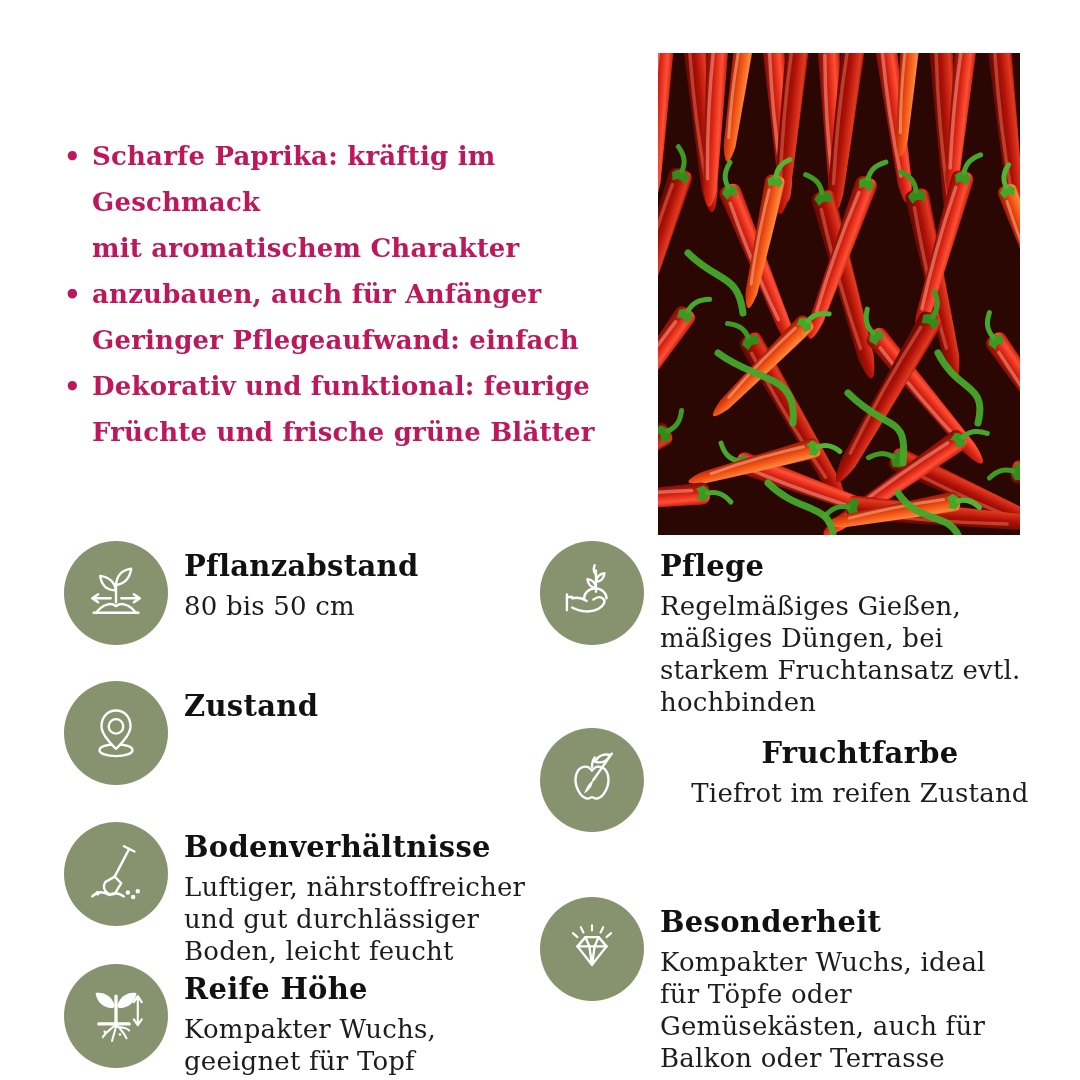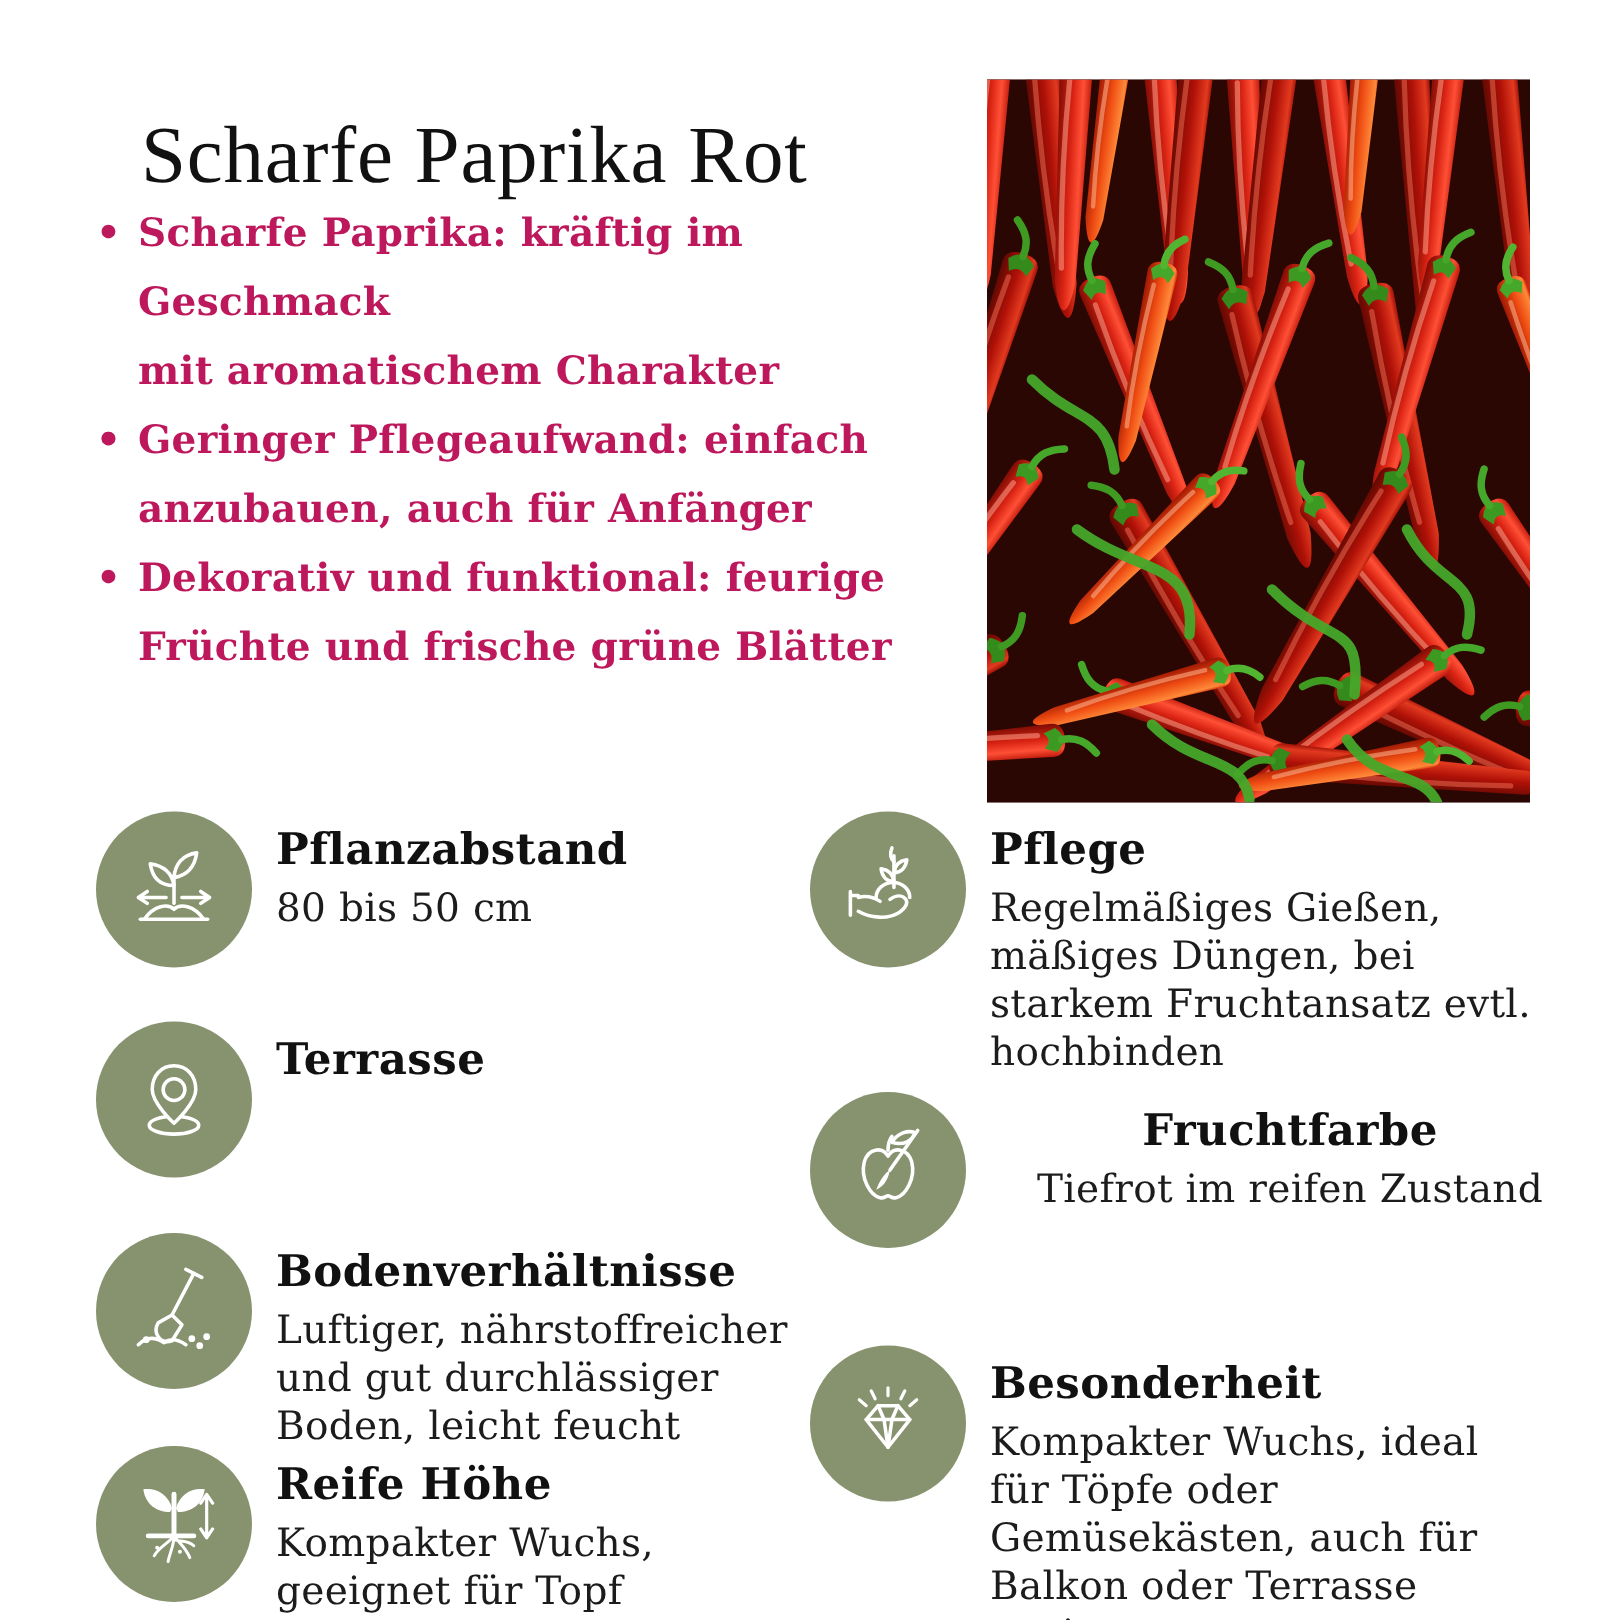--- a/index.html
+++ b/index.html
@@ -40,32 +40,31 @@
   #feat-l4{left:64px;top:964px;} #feat-l4 .ftext{width:300px;}
   #feat-r1{left:540px;top:541px;} #feat-r1 .ftext{width:400px;}
   #feat-r2{left:540px;top:728px;text-align:center;} #feat-r2 .ftext{width:400px;}
   #feat-r3{left:540px;top:897px;} #feat-r3 .ftext{width:348px;}
 </style>
 </head>
 <body>
 
 <div class="canvas">
 
-  <h1 class="title">Scharfe Paprika Rot</h1>
 
   <ul class="bullets">
     <li>
       <span>Scharfe Paprika: kräftig im Geschmack</span>
       <span>mit aromatischem Charakter</span>
     </li>
     <li>
     </li>
     <li>
+      <span>anzubauen, auch für Anfänger</span>
       <span>Geringer Pflegeaufwand: einfach</span>
-      <span>anzubauen, auch für Anfänger</span>
     </li>
     <li>
       <span>Dekorativ und funktional: feurige</span>
       <span>Früchte und frische grüne Blätter</span>
     </li>
   </ul>
 
   <div class="photo">
     <svg viewBox="0 0 362 482" preserveAspectRatio="none">
       <defs>
@@ -179,21 +178,21 @@
 
   <div class="feature" id="feat-l2">
     <div class="circle">
       <svg viewBox="0 0 100 100">
         <ellipse cx="50" cy="76" rx="25" ry="9"></ellipse>
         <path d="M50,16 C37,16 28,26 28,40 C28,54 50,74 50,74 C50,74 72,54 72,40 C72,26 63,16 50,16 Z" fill="#87926F"></path>
         <circle cx="50" cy="40" r="11"></circle>
       </svg>
     </div>
     <div class="ftext">
-      <h3>Terrasse</h3>
+      <h3>Zustand</h3>
     </div>
   </div>
 
   <div class="feature" id="feat-l3">
     <div class="circle">
       <svg viewBox="0 0 100 100">
         <path d="M62,8 L78,16"></path>
         <path d="M70,12 L48,54"></path>
         <path d="M48,54 L34,62 C28,72 36,84 48,80 L58,64 Z"></path>
         <path d="M14,84 C24,74 34,78 40,82 C48,76 56,80 62,84"></path>

